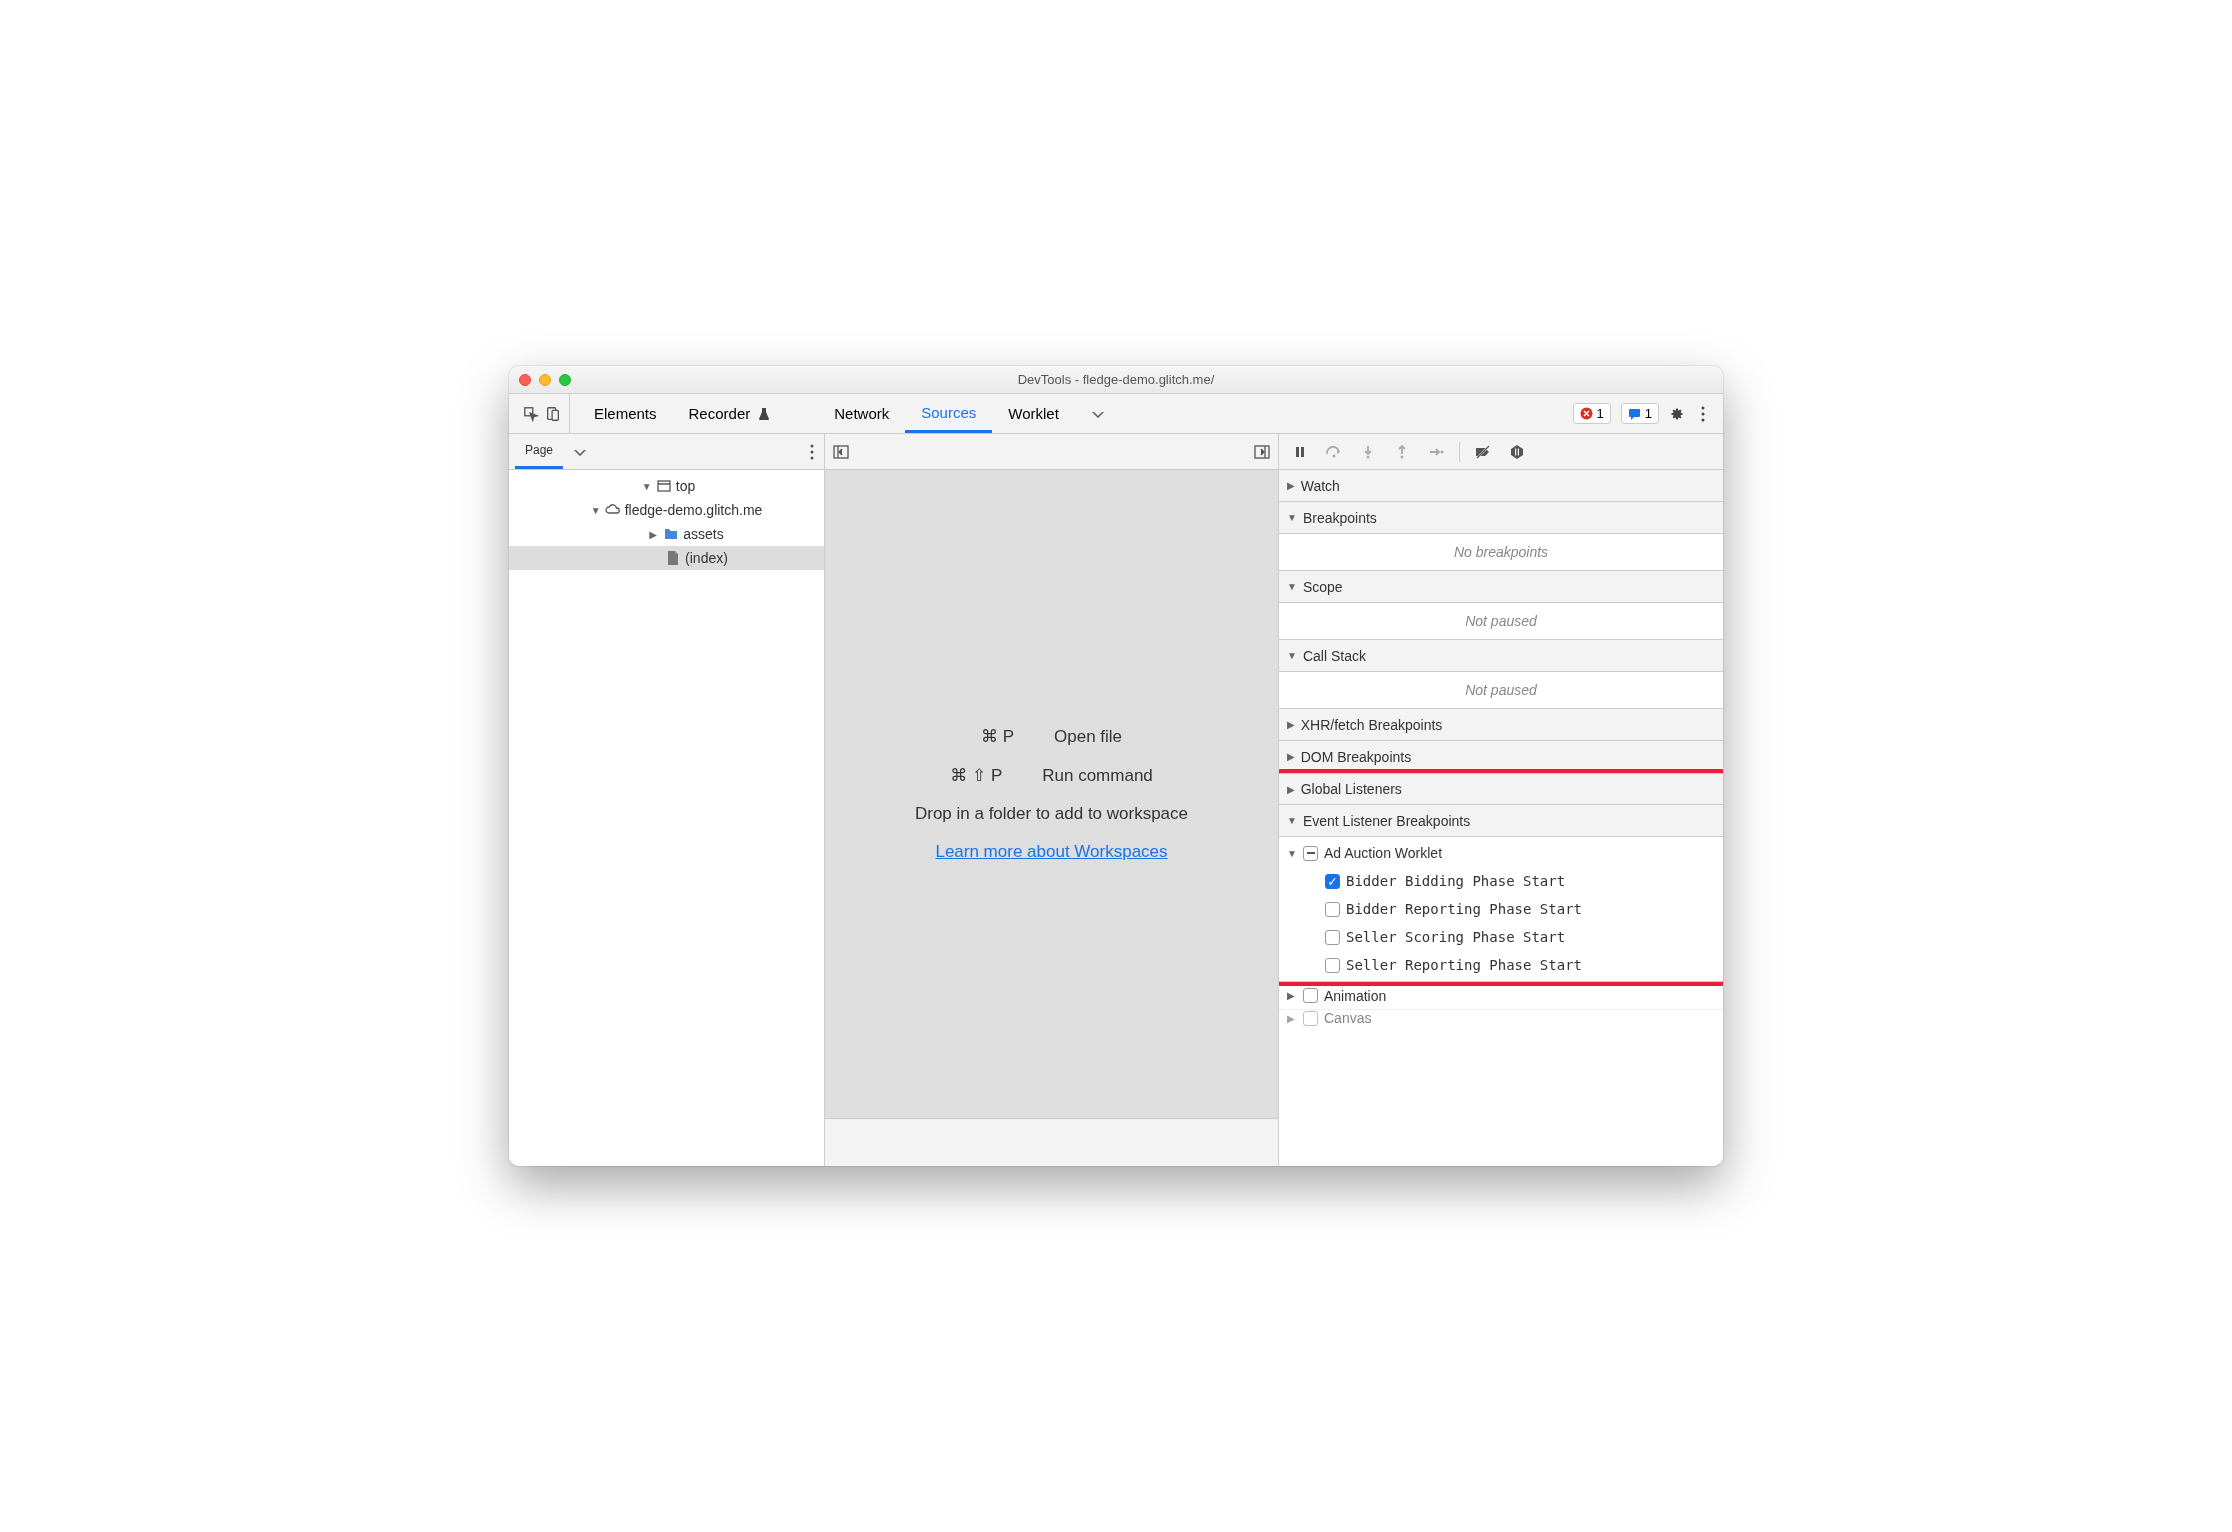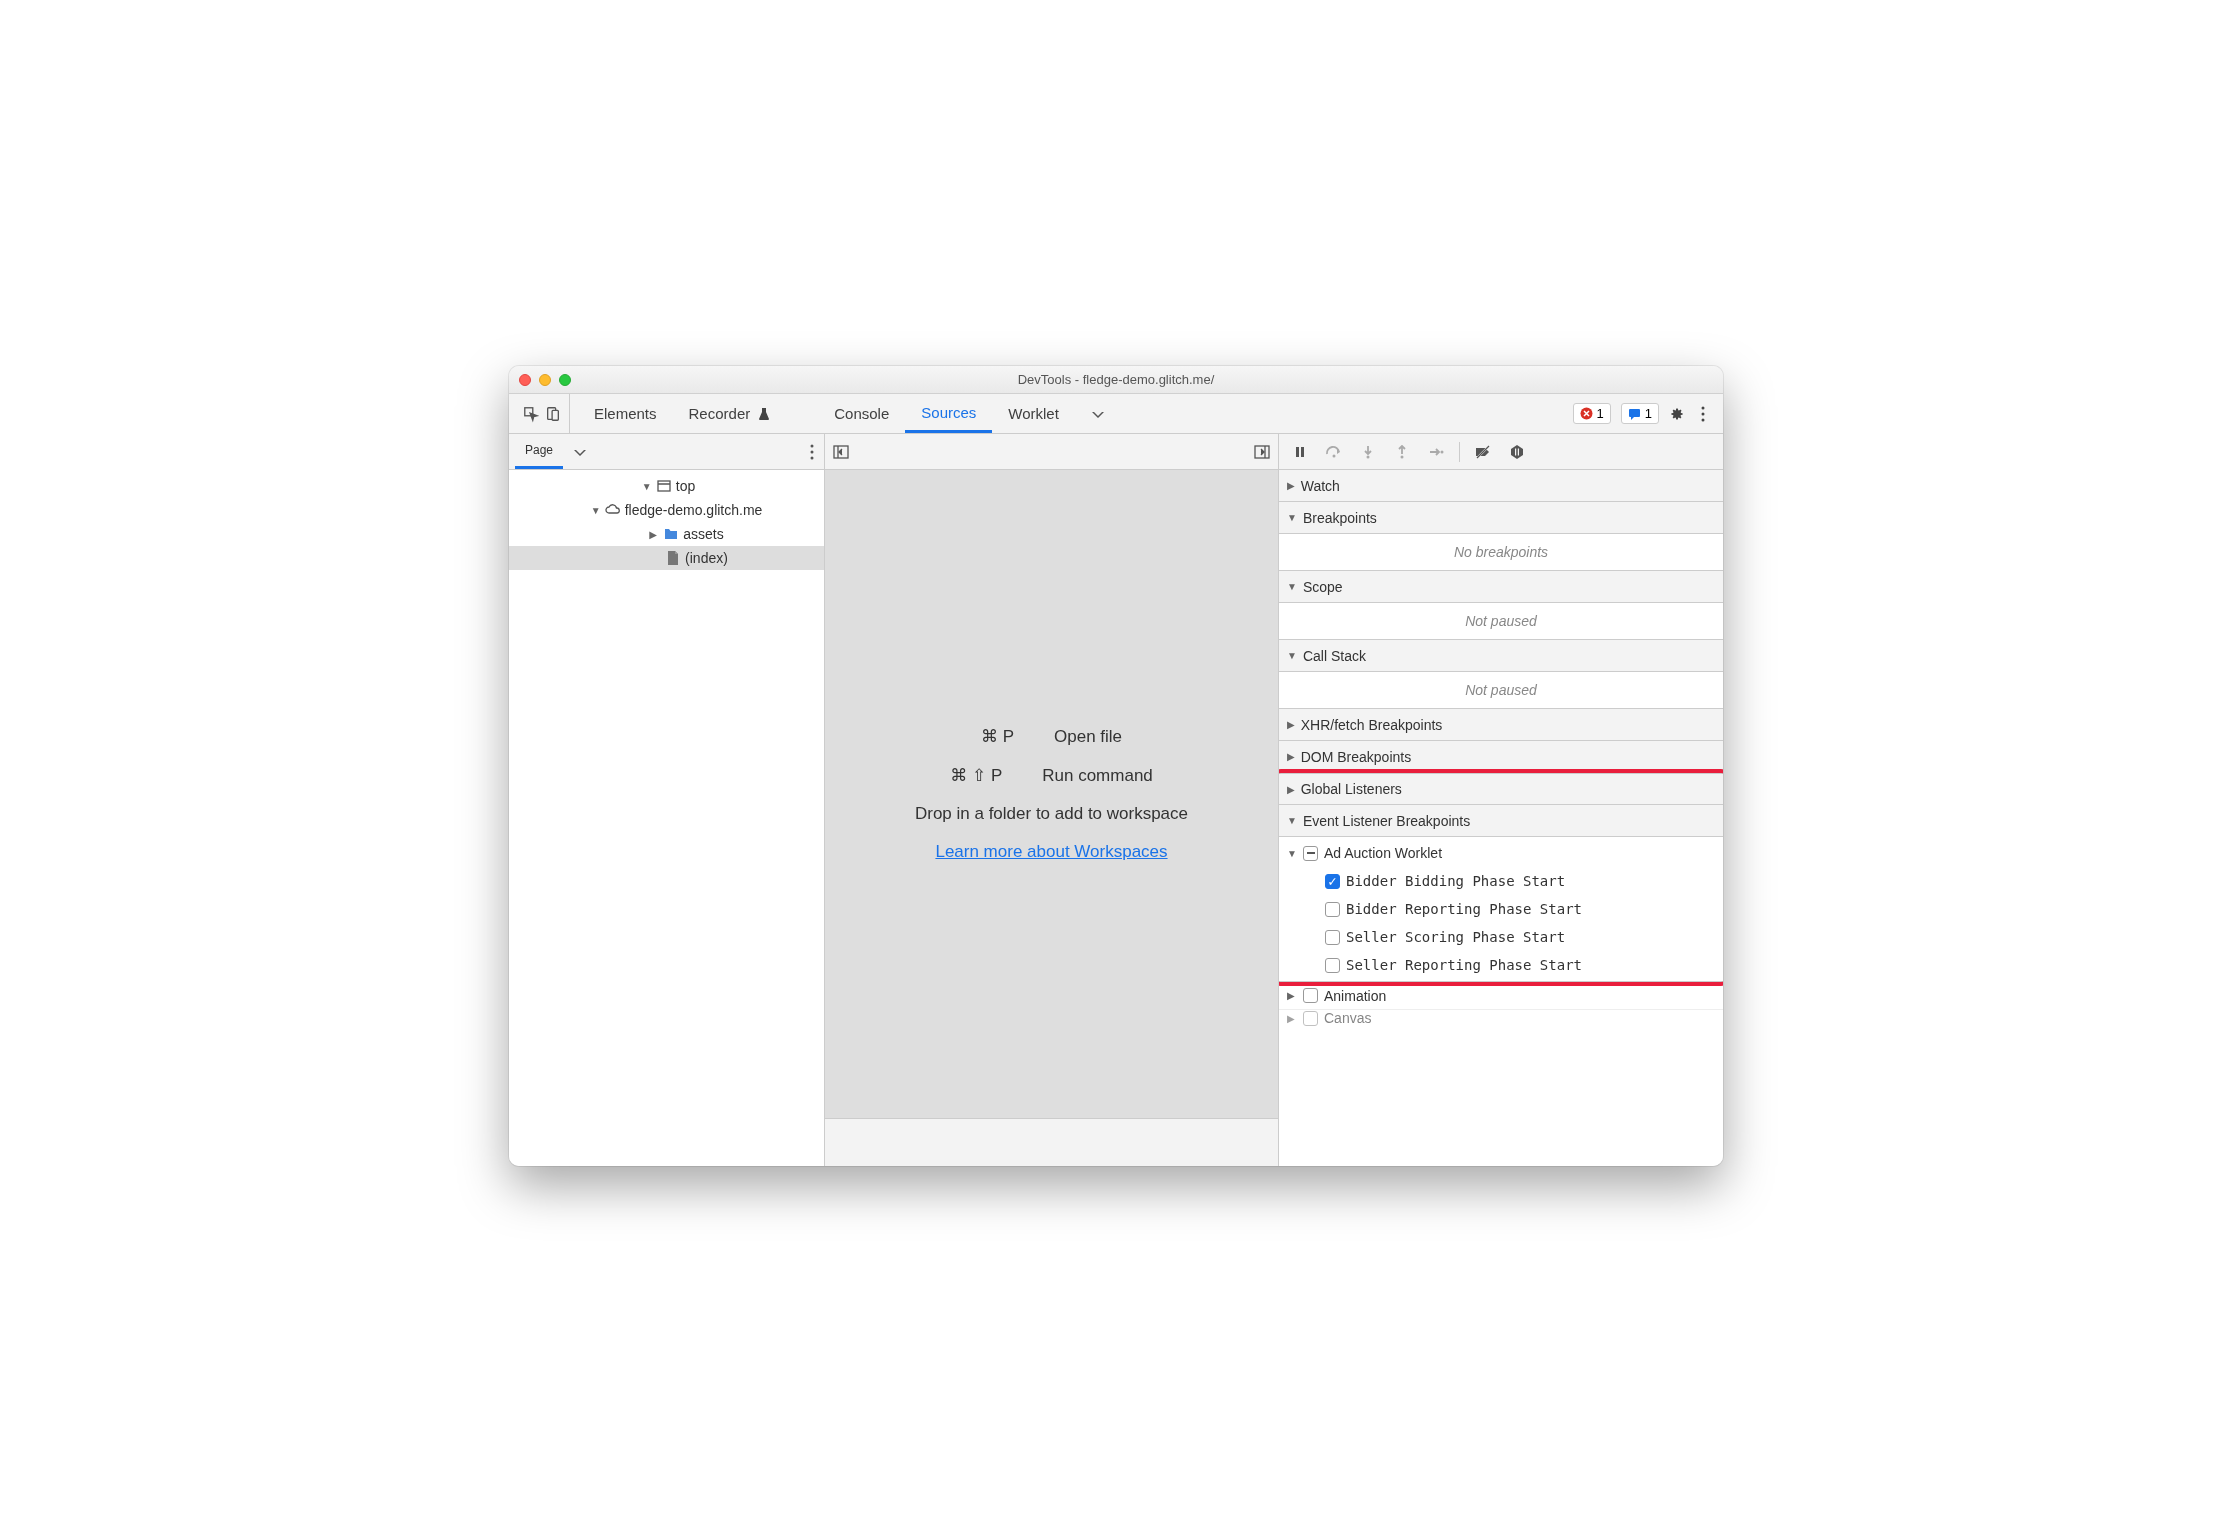--- a/index.html
+++ b/index.html
@@ -40,21 +40,21 @@
 .toolbar {
   height: 40px;
   background: #f3f3f3;
   border-bottom: 1px solid #ccc;
   display: flex;
   align-items: stretch;
   padding: 0 6px;
 }
 .toolbar .left-icons { display: flex; align-items: center; gap: 6px; padding: 0 8px; border-right: 1px solid #ccc; margin-right: 8px; }
 .tabs { display: flex; align-items: stretch; }
-.tab { display: flex; align-items: center; padding: 0 16px; font-size: 15px; color: #404040; cursor: pointer; gap: 6px; }
+.tab { display: flex; align-items: center; padding: 0 16px; font-size: 15px; color: #000000; cursor: pointer; gap: 6px; }
 .tab.active { color: #1a73e8; border-bottom: 3px solid #1a73e8; }
 .gap { width: 30px; }
 .toolbar .right { margin-left: auto; display: flex; align-items: center; gap: 10px; padding-right: 6px; }
 .badge { display: inline-flex; align-items: center; gap: 4px; border: 1px solid #ccc; background: #fff; border-radius: 3px; padding: 2px 6px; font-size: 13px; }
 .badge.err svg { color: #d93025; }
 .badge.msg svg { color: #1a73e8; }
 
 .body { flex: 1; display: flex; min-height: 0; }
 
 .col-left { width: 316px; background: #fff; display: flex; flex-direction: column; border-right: 1px solid #ccc; }
@@ -149,21 +149,21 @@
       <div class="tab">Elements</div>
       <div class="tab">
         <span>Recorder</span>
         <span class="icon">
           <svg width="14" height="14" viewBox="0 0 14 14" fill="#444">
               <path d="M5 1 L9 1 L9 5 L12 12 A1 1 0 0 1 11 13 L3 13 A1 1 0 0 1 2 12 L5 5 Z"></path>
             </svg>
         </span>
       </div>
       <div class="gap"></div>
-      <div class="tab">Console</div>
+      <div class="tab">Network</div>
       <div class="tab active">Sources</div>
       <div class="tab">Worklet</div>
       <div class="tab">
         <svg width="14" height="14" viewBox="0 0 14 14" fill="#555">
             <path d="M3 5 L7 9 L11 5 L13 5 L7 11 L1 5 Z"></path>
           </svg>
       </div>
     </div>
     <div class="right">
       <span class="badge err">

